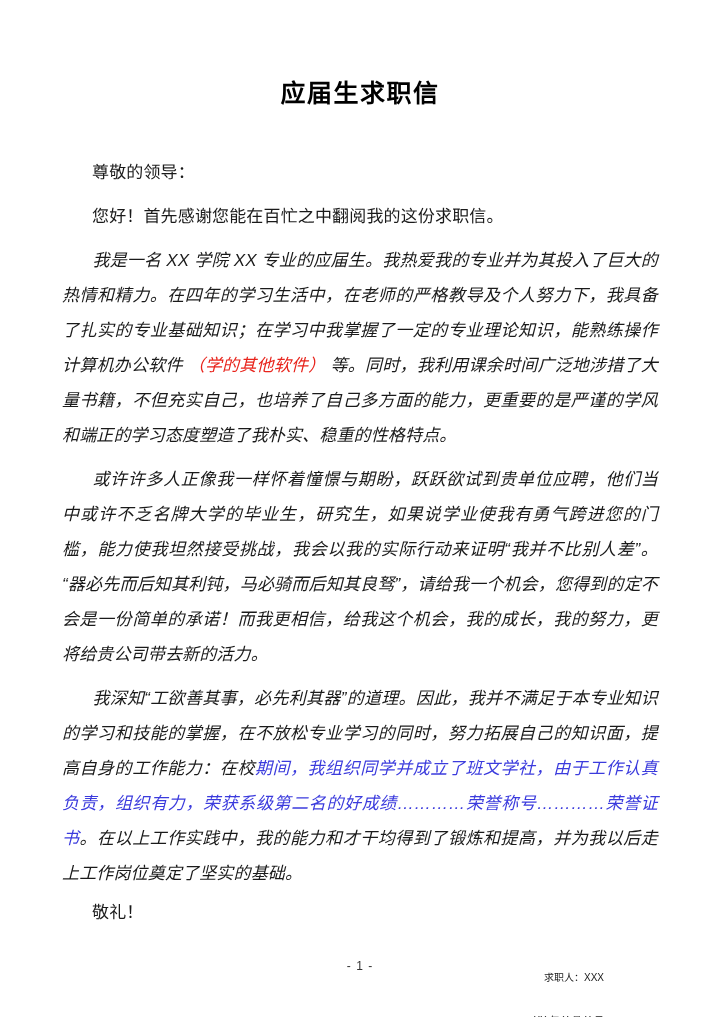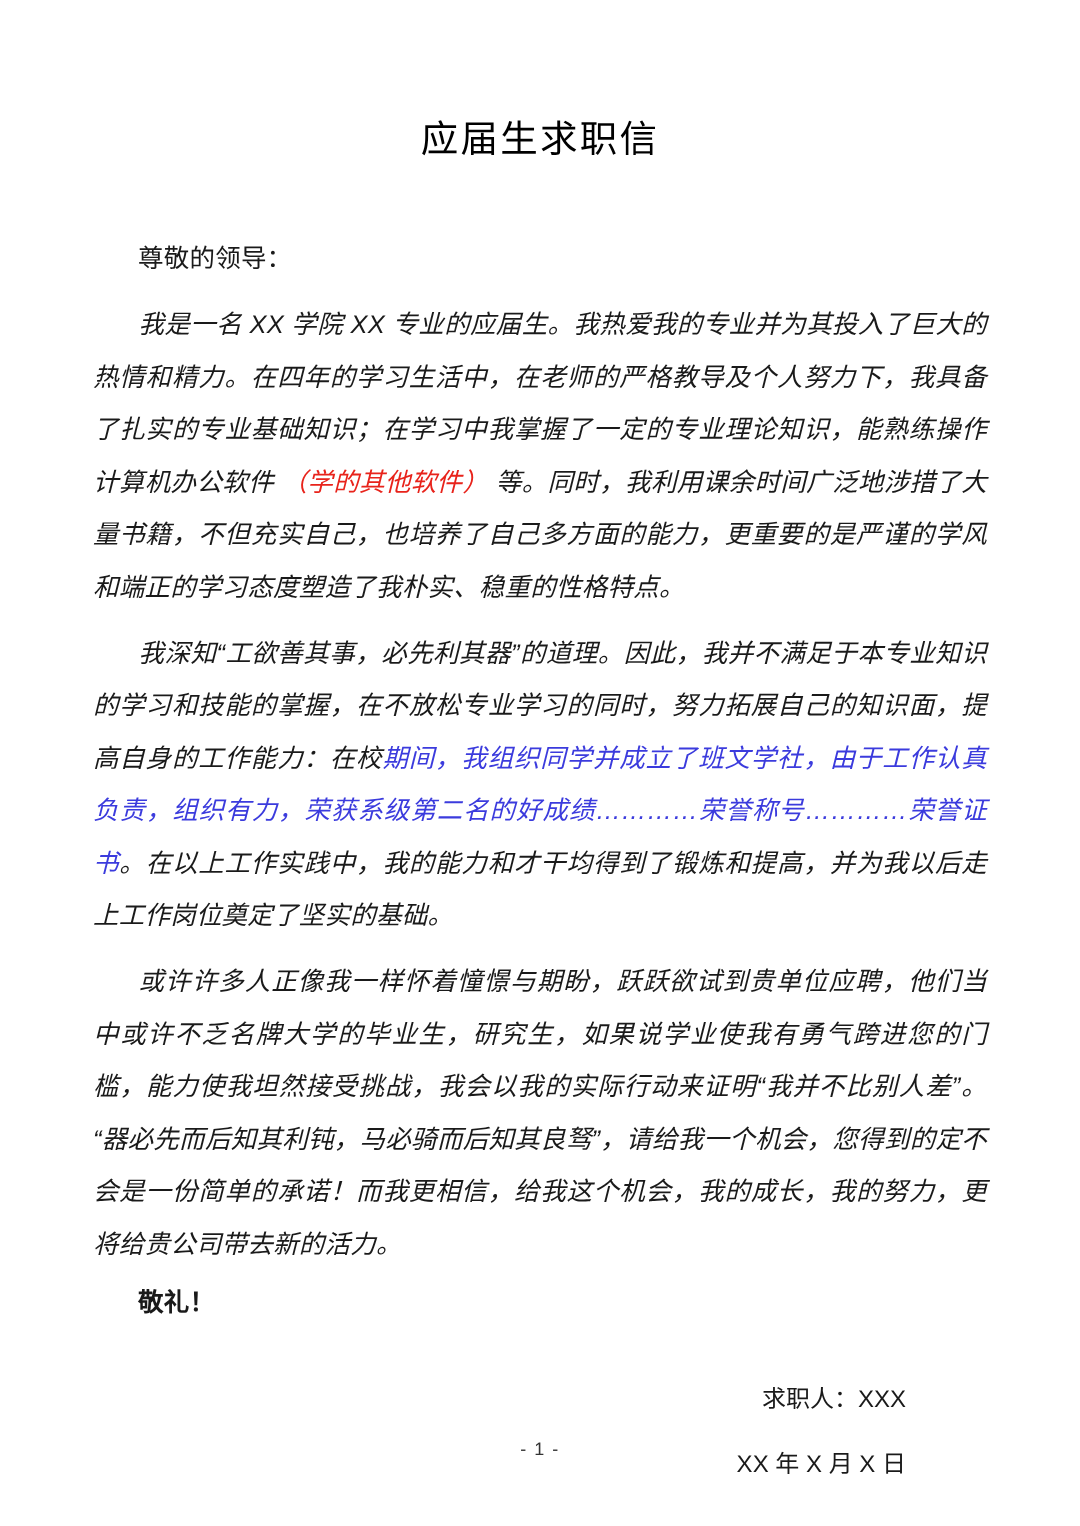--- a/index.html
+++ b/index.html
@@ -29,21 +29,21 @@
   .doc-body {
     position: absolute;
     left: 62px;
     top: 0;
     width: 596px;
   }
 
   .doc-title {
     text-align: center;
     font-size: 25px;
-    font-weight: normal;
+    font-weight: bold;
     letter-spacing: 1.5px;
     margin: 0;
     padding-top: 78px;
     line-height: 1.25;
     color: #000000;
   }
 
   .para {
     font-size: 17px;
     line-height: 35px;
@@ -70,31 +70,30 @@
     font-style: italic;
   }
 
   .closing-line {
     margin-top: 13px;
     text-indent: 30px;
   }
 
   .closing-line.second {
     margin-top: 4px;
-    font-weight: bold;
   }
 
   .sign-block {
     margin-top: 30px;
     text-align: right;
     padding-right: 54px;
   }
 
   .sign-line {
-    font-size: 16px;
+    font-size: 10px;
     line-height: 35px;
     color: #1a1a1a;
     margin: 0;
   }
 
   .sign-line.date {
     margin-top: 8px;
   }
 
   .hl-red { color: #e8231b; }
@@ -115,30 +114,31 @@
 <body>
 
 <div class="page">
 
   <div class="doc-body">
 
     <h1 class="doc-title">应届生求职信</h1>
 
     <p class="para salutation">尊敬的领导：</p>
 
+    <p class="para greeting">您好！首先感谢您能在百忙之中翻阅我的这份求职信。</p>
 
     <p class="para body-para">
       <span>我是一名 XX 学院 XX 专业的应届生。我热爱我的专业并为其投入了巨大的热情和精力。在四年的学习生活中，在老师的严格教导及个人努力下，我具备了扎实的专业基础知识；在学习中我掌握了一定的专业理论知识，能熟练操作计算机办公软件 </span><span class="hl-red">（学的其他软件）</span><span> 等。同时，我利用课余时间广泛地涉措了大量书籍，不但充实自己，也培养了自己多方面的能力，更重要的是严谨的学风和端正的学习态度塑造了我朴实、稳重的性格特点。</span>
     </p>
 
+    <p class="para body-para">或许许多人正像我一样怀着憧憬与期盼，跃跃欲试到贵单位应聘，他们当中或许不乏名牌大学的毕业生，研究生，如果说学业使我有勇气跨进您的门槛，能力使我坦然接受挑战，我会以我的实际行动来证明“我并不比别人差”。“器必先而后知其利钝，马必骑而后知其良驽”，请给我一个机会，您得到的定不会是一份简单的承诺！而我更相信，给我这个机会，我的成长，我的努力，更将给贵公司带去新的活力。</p>
+
     <p class="para body-para">
       <span>我深知“工欲善其事，必先利其器”的道理。因此，我并不满足于本专业知识的学习和技能的掌握，在不放松专业学习的同时，努力拓展自己的知识面，提高自身的工作能力：在校</span><span class="hl-blue">期间，我组织同学并成立了班文学社，由于工作认真负责，组织有力，荣获系级第二名的好成绩…………荣誉称号…………荣誉证书</span><span>。在以上工作实践中，我的能力和才干均得到了锻炼和提高，并为我以后走上工作岗位奠定了坚实的基础。</span>
     </p>
-
-    <p class="para body-para">或许许多人正像我一样怀着憧憬与期盼，跃跃欲试到贵单位应聘，他们当中或许不乏名牌大学的毕业生，研究生，如果说学业使我有勇气跨进您的门槛，能力使我坦然接受挑战，我会以我的实际行动来证明“我并不比别人差”。“器必先而后知其利钝，马必骑而后知其良驽”，请给我一个机会，您得到的定不会是一份简单的承诺！而我更相信，给我这个机会，我的成长，我的努力，更将给贵公司带去新的活力。</p>
 
 
     <p class="para closing-line second">敬礼！</p>
 
     <div class="sign-block">
       <p class="sign-line">求职人：XXX</p>
       <p class="sign-line date">XX 年 X 月 X 日</p>
     </div>
 
   </div>

